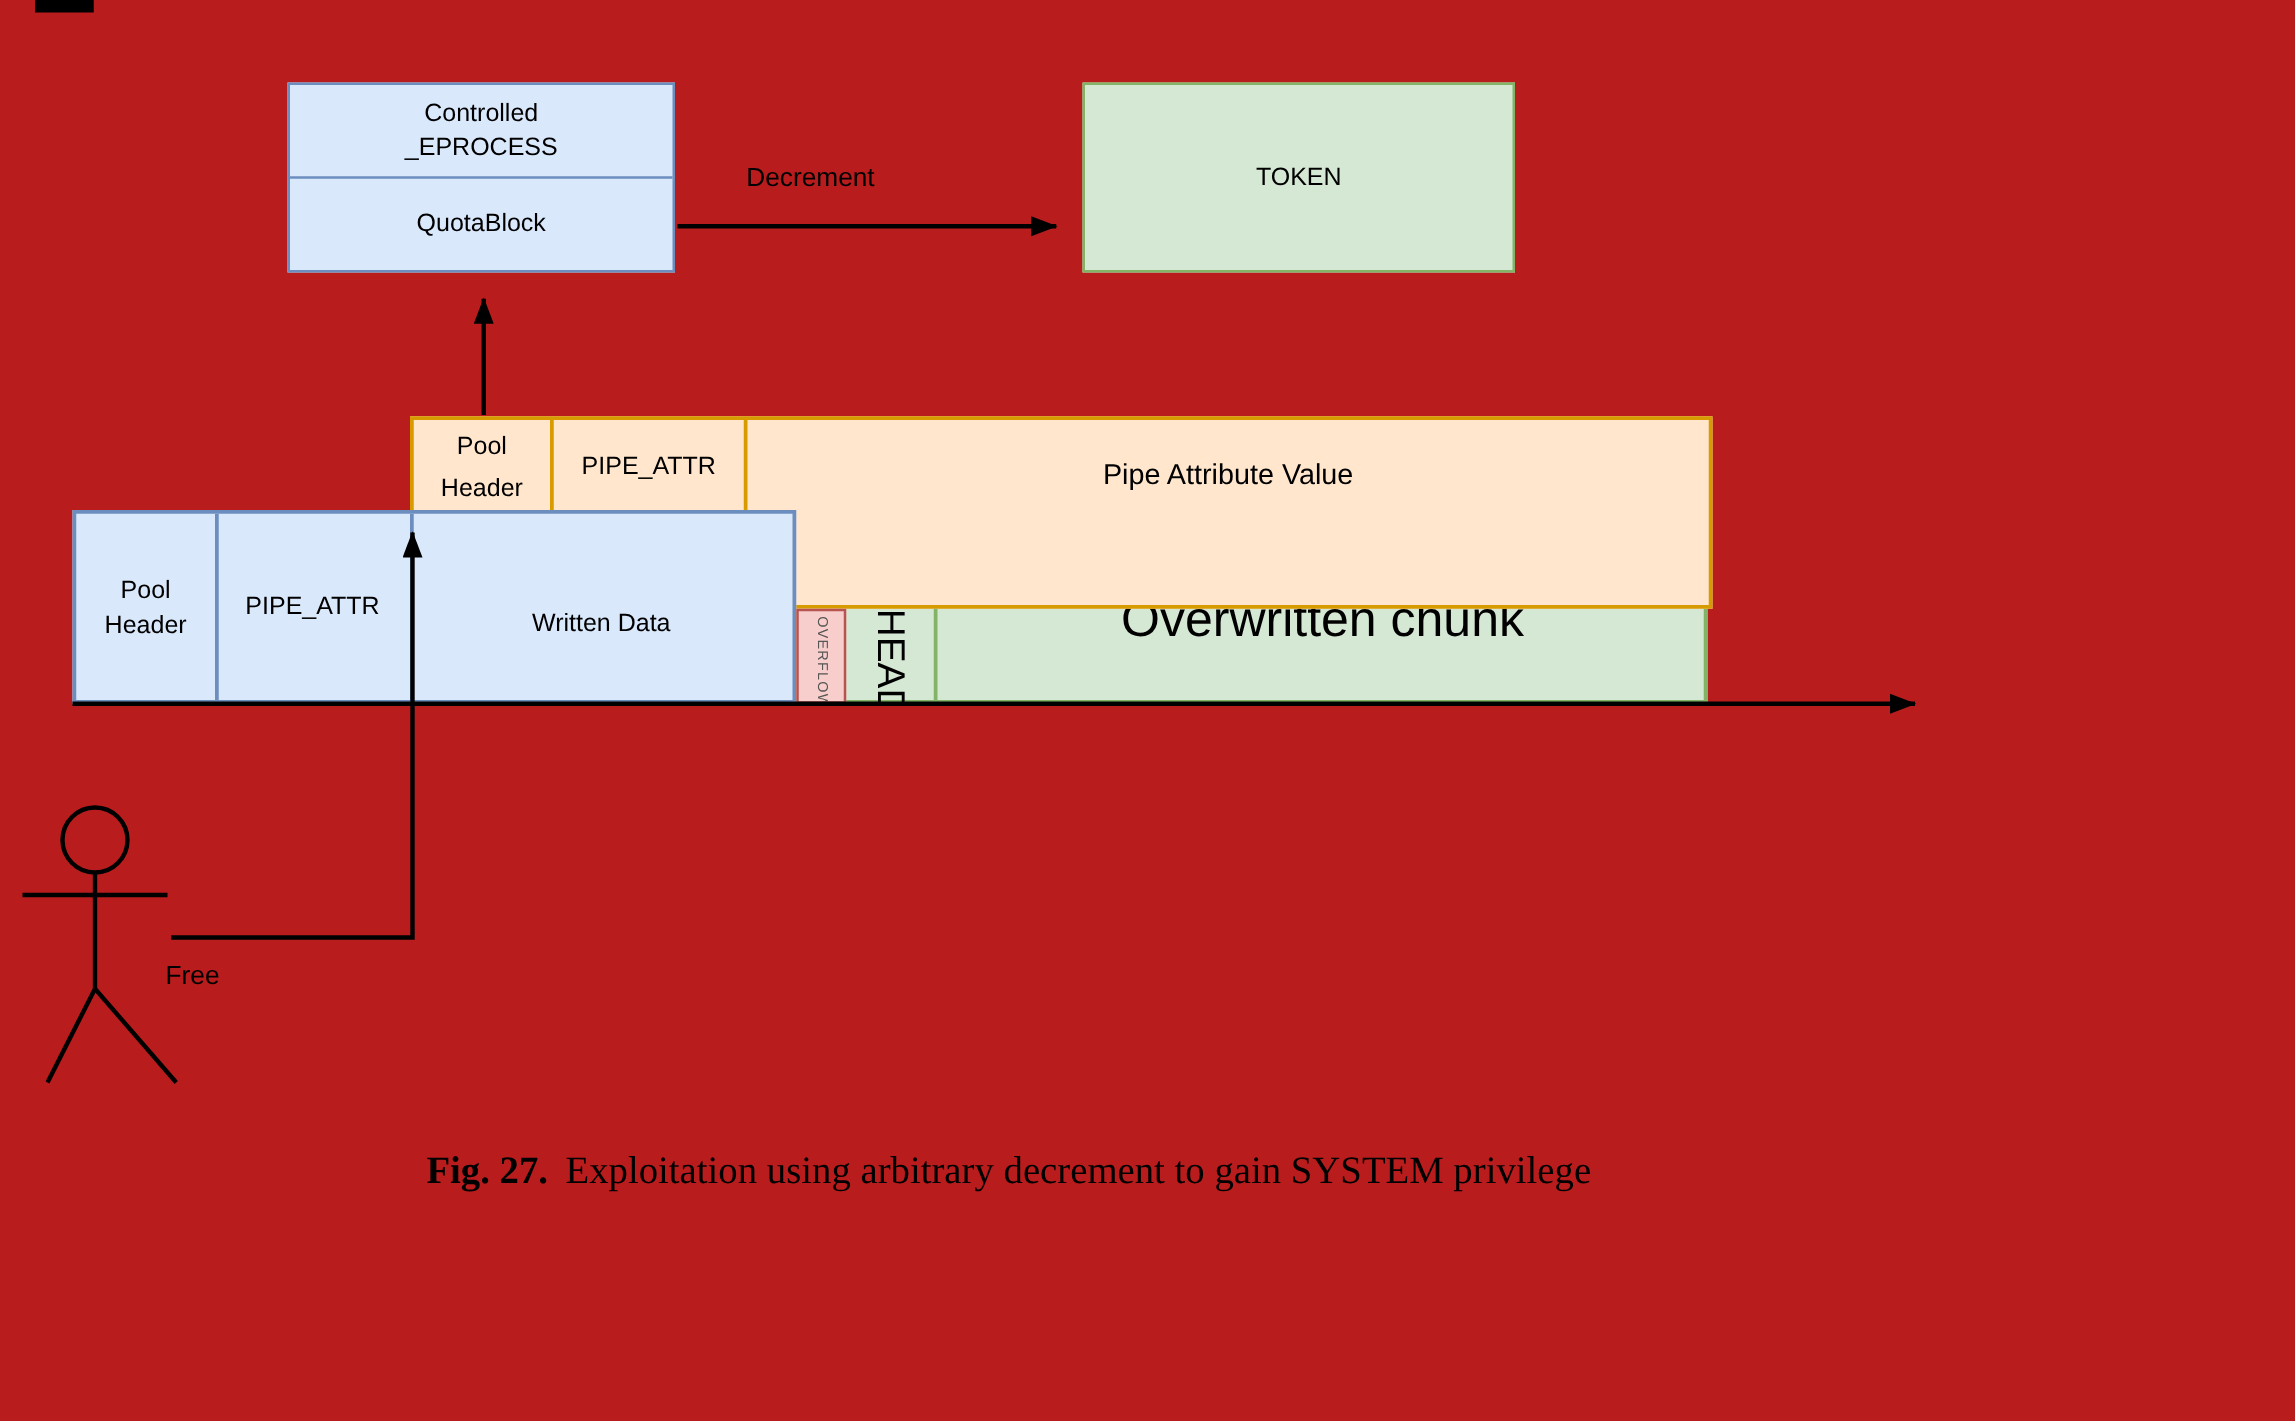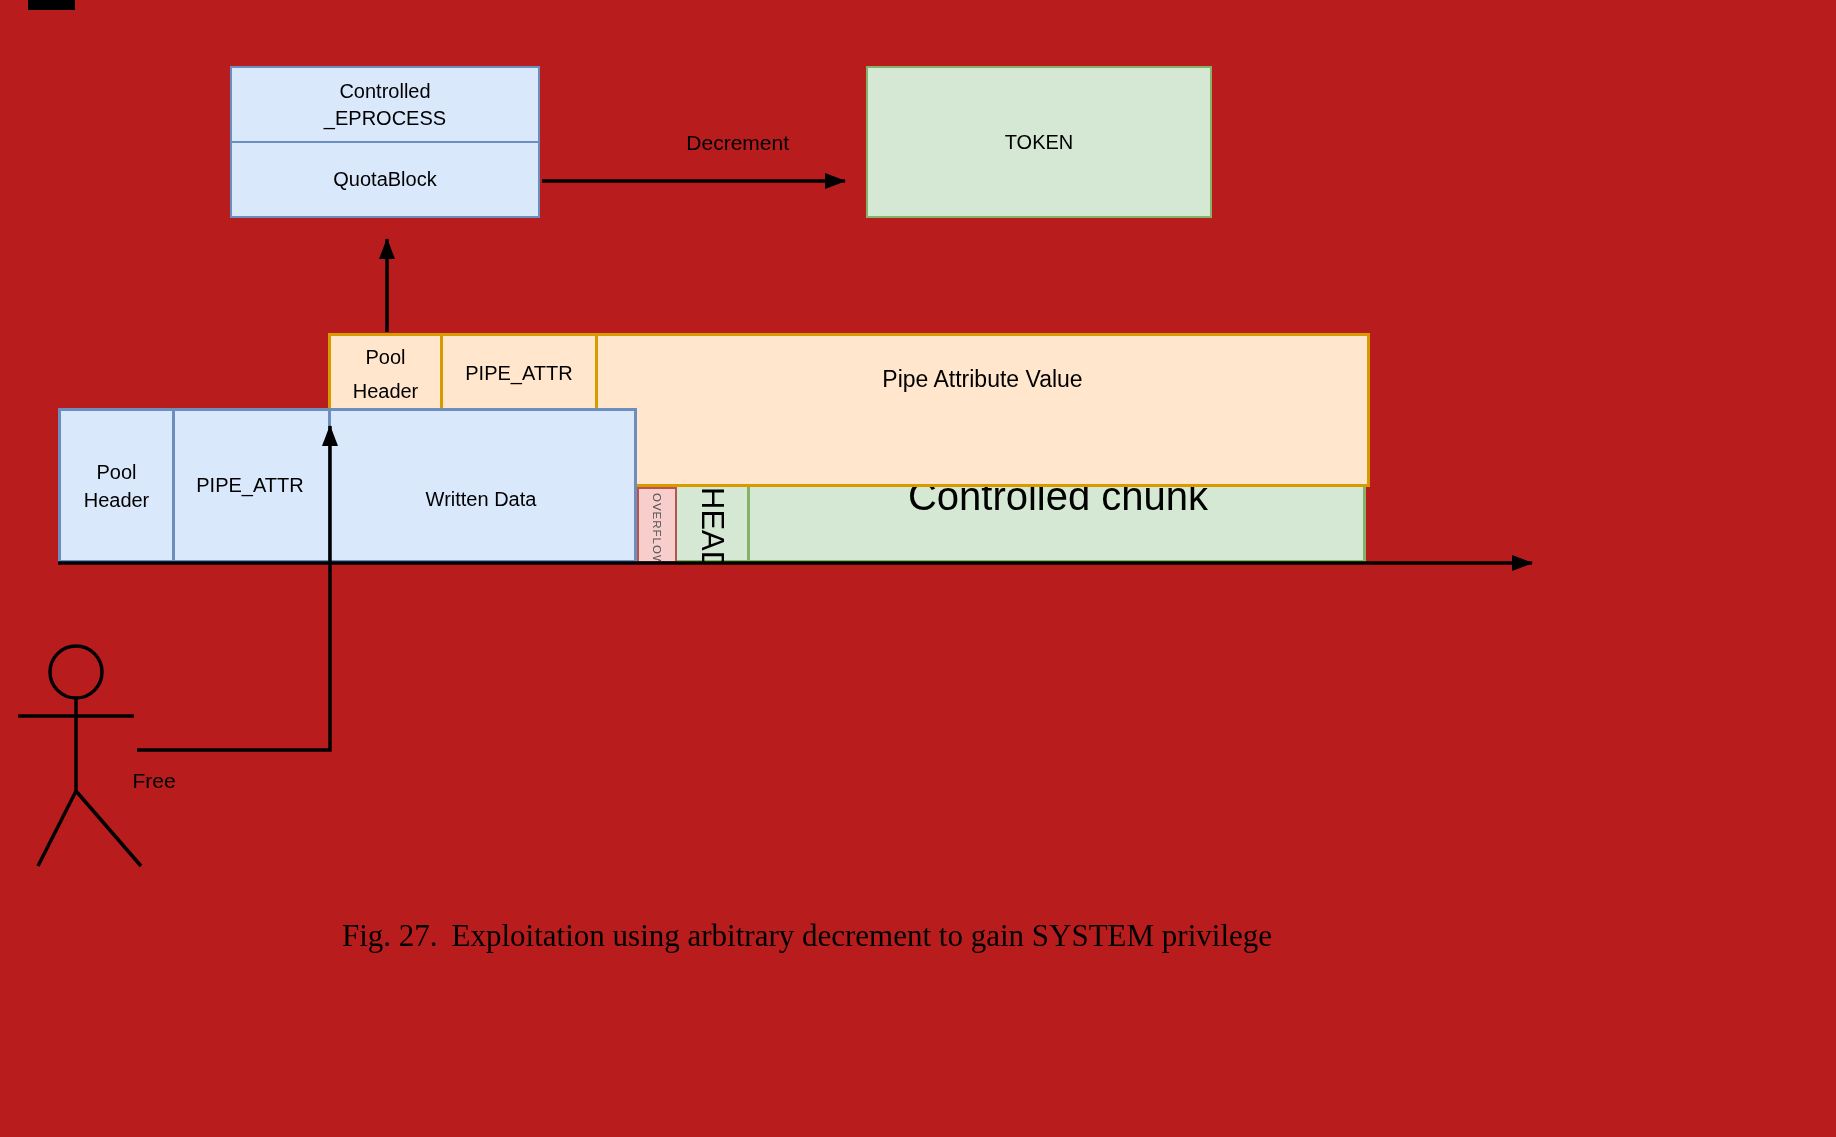--- a/index.html
+++ b/index.html
@@ -14,21 +14,21 @@
   
   .box { position: absolute; display: flex; flex-direction: column; }
   .box .row { flex: 1; display: flex; flex-direction: column; align-items: center; justify-content: center; font-size: 20px; line-height: 27px; }
   .box.blue { background: var(--blue-fill, #dae8fc); border: 2px solid var(--blue-border, #6c8ebf); }
   .box.blue .row + .row { border-top: 2px solid var(--blue-border, #6c8ebf); }
   .box.green { background: var(--green-fill, #d5e8d4); border: 2px solid var(--green-border, #82b366); }
   .box.green .row + .row { border-top: 2px solid var(--green-border, #82b366); }
   #eprocess-box { left: 230px; top: 66px; width: 310px; height: 152px; }
   #token-box    { left: 866px; top: 66px; width: 346px; height: 152px; }
 
-  #decrement-label { position: absolute; left: 597px; top: 131px; width: 192px; text-align: right; font-size: 21px; }
+  #decrement-label { position: absolute; left: 597px; top: 131px; width: 192px; text-align: left; font-size: 21px; }
 
   
   #green-chunk { position: absolute; left: 637px; top: 430px; width: 729px; height: 133px;
     background: var(--green-fill, #d5e8d4); border: 3px solid var(--green-border, #82b366); }
   #overwritten-text { position: absolute; left: 113px; top: 0; right: 0; height: 100%;
     display: flex; align-items: center; justify-content: center; font-size: 40px; }
 
   
   #orange-chunk { position: absolute; left: 328px; top: 333px; width: 1042px; height: 154px;
     background: var(--orange-fill, #ffe6cc); border: 3px solid var(--orange-border, #d79b00); }
@@ -61,21 +61,21 @@
 
   
   #overlay { position: absolute; left: 0; top: 0; }
   .arrow { stroke: var(--arrow, #000); stroke-width: 3.5; fill: none; marker-end: url(#ah); }
   .stick { stroke: var(--arrow, #000); stroke-width: 3.5; fill: none; }
 
   #free-label { position: absolute; left: 116px; top: 769px; width: 76px; text-align: center; font-size: 21px; }
 
   #caption { position: absolute; left: 0; top: 918px; width: 1614px; text-align: center;
     font-family: "Liberation Serif", serif; font-size: 31px; }
-  #caption .fig { font-weight: normal; margin-right: 14px; text-align: center; }
+  #caption .fig { font-weight: bold; margin-right: 14px; text-align: center; }
 </style>
 </head>
 <body>
 
 <div id="canvas">
 
   <div class="black-bar"></div>
 
   <div class="box blue" id="eprocess-box">
     <div class="row">
@@ -89,21 +89,21 @@
 
   <div class="box green" id="token-box">
     <div class="row">
       <span>TOKEN</span>
     </div>
   </div>
 
   <div id="decrement-label">Decrement</div>
 
   <div id="green-chunk">
-    <div id="overwritten-text">Controlled chunk</div>
+    <div id="overwritten-text">Overwritten chunk</div>
   </div>
 
   <div id="orange-chunk">
     <div class="cell" id="orange-pool">
       <span>Pool</span>
       <span>Header</span>
     </div>
     <div class="vdiv" id="orange-div1"></div>
     <div class="cell" id="orange-pipe">
       <span>PIPE_ATTR</span>

